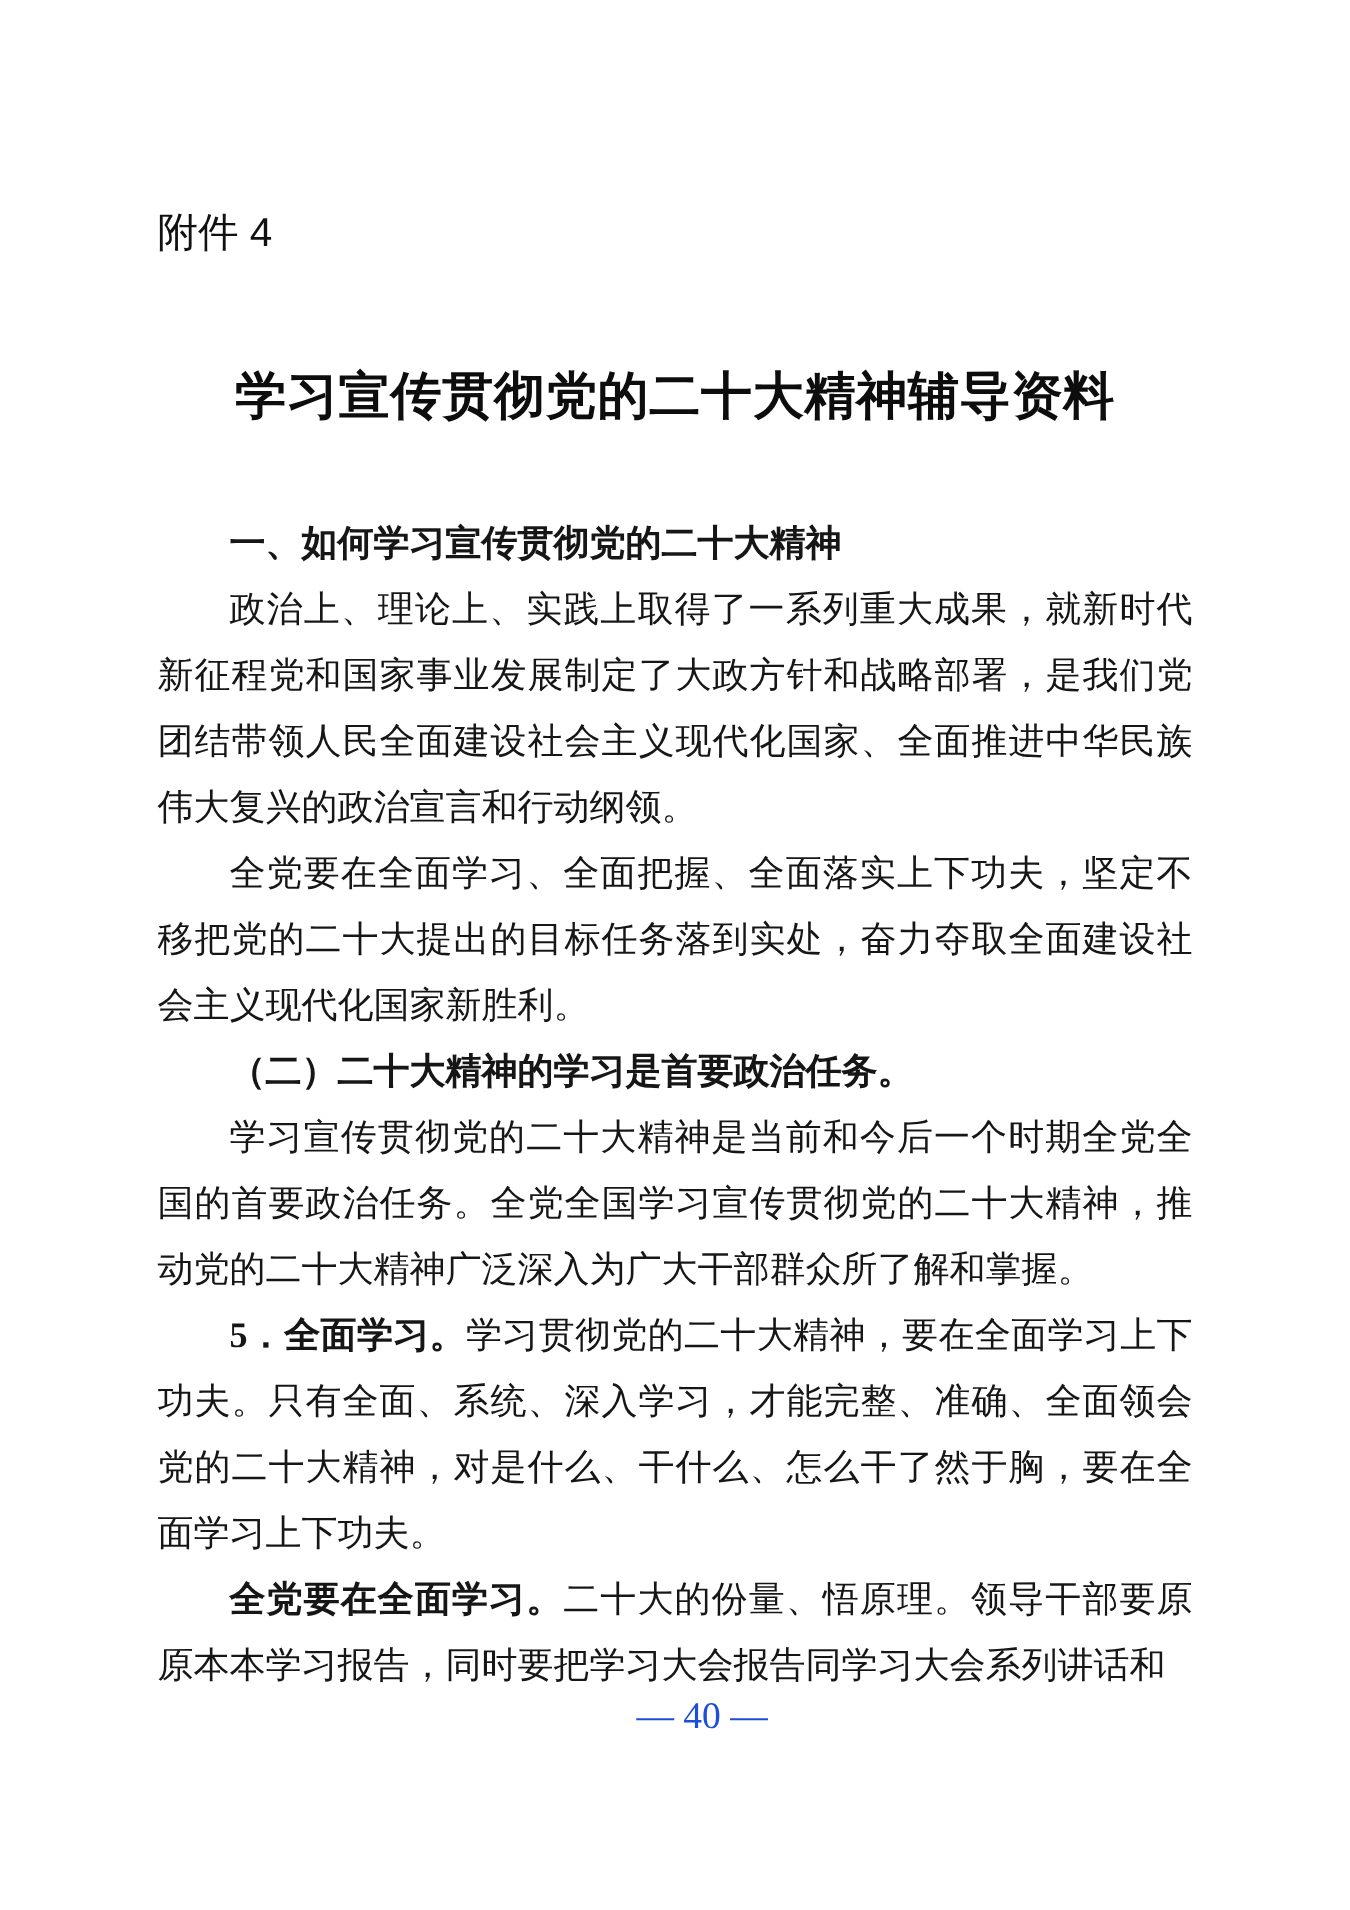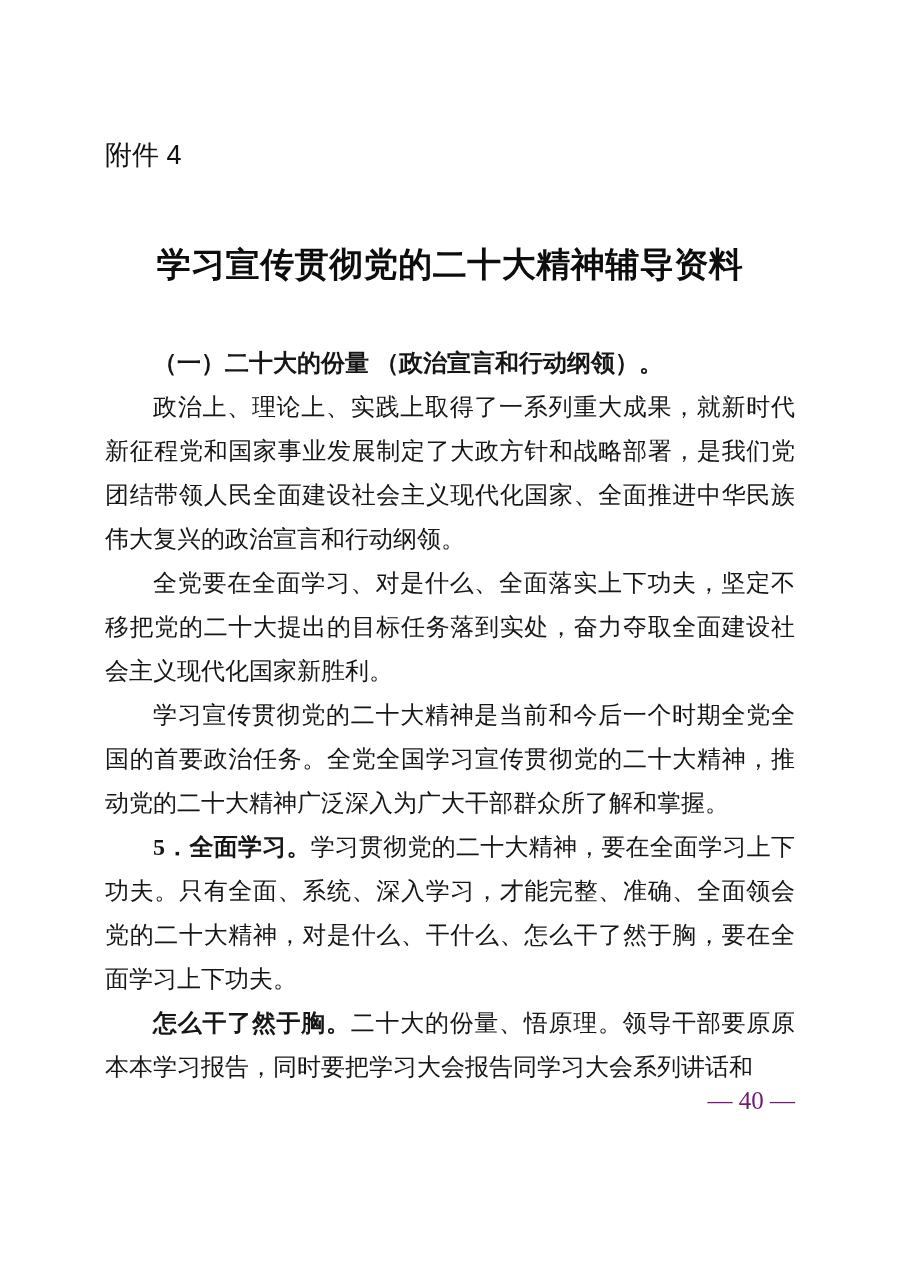--- a/index.html
+++ b/index.html
@@ -58,46 +58,47 @@
   .body-para {
     text-indent: 2em;
     font-weight: 400;
   }
   .lead-bold { font-weight: 700; }
   .page-footer {
     margin-top: -4px;
     padding-left: 36px;
     font-size: 25px;
     line-height: 32px;
-    text-align: right;
-    color: #701a75;
+    text-align: center;
+    color: #1d4ed8;
   }
 </style>
 </head>
 <body>
 
 <div class="page">
 
   <div class="attachment-label">附件 4</div>
 
   <div class="doc-title">学习宣传贯彻党的二十大精神辅导资料</div>
 
   <div class="content">
 
+    <p class="h-sans">一、如何学习宣传贯彻党的二十大精神</p>
 
-    <p class="h-kai">（一）二十大的份量 （政治宣言和行动纲领）。</p>
 
     <p class="body-para">政治上、理论上、实践上取得了一系列重大成果，就新时代新征程党和国家事业发展制定了大政方针和战略部署，是我们党团结带领人民全面建设社会主义现代化国家、全面推进中华民族伟大复兴的政治宣言和行动纲领。</p>
 
-    <p class="body-para">全党要在全面学习、对是什么、全面落实上下功夫，坚定不移把党的二十大提出的目标任务落到实处，奋力夺取全面建设社会主义现代化国家新胜利。</p>
+    <p class="body-para">全党要在全面学习、全面把握、全面落实上下功夫，坚定不移把党的二十大提出的目标任务落到实处，奋力夺取全面建设社会主义现代化国家新胜利。</p>
 
+    <p class="h-kai">（二）二十大精神的学习是首要政治任务。</p>
 
     <p class="body-para">学习宣传贯彻党的二十大精神是当前和今后一个时期全党全国的首要政治任务。全党全国学习宣传贯彻党的二十大精神，推动党的二十大精神广泛深入为广大干部群众所了解和掌握。</p>
 
     <p class="body-para"><span class="lead-bold">5．全面学习。</span><span>学习贯彻党的二十大精神，要在全面学习上下功夫。只有全面、系统、深入学习，才能完整、准确、全面领会党的二十大精神，对是什么、干什么、怎么干了然于胸，要在全面学习上下功夫。</span></p>
 
-    <p class="body-para"><span class="lead-bold">怎么干了然于胸。</span><span>二十大的份量、悟原理。领导干部要原原本本学习报告，同时要把学习大会报告同学习大会系列讲话和</span></p>
+    <p class="body-para"><span class="lead-bold">全党要在全面学习。</span><span>二十大的份量、悟原理。领导干部要原原本本学习报告，同时要把学习大会报告同学习大会系列讲话和</span></p>
 
   </div>
 
   <div class="page-footer">— 40 —</div>
 
 </div>
 
 </body></html>

